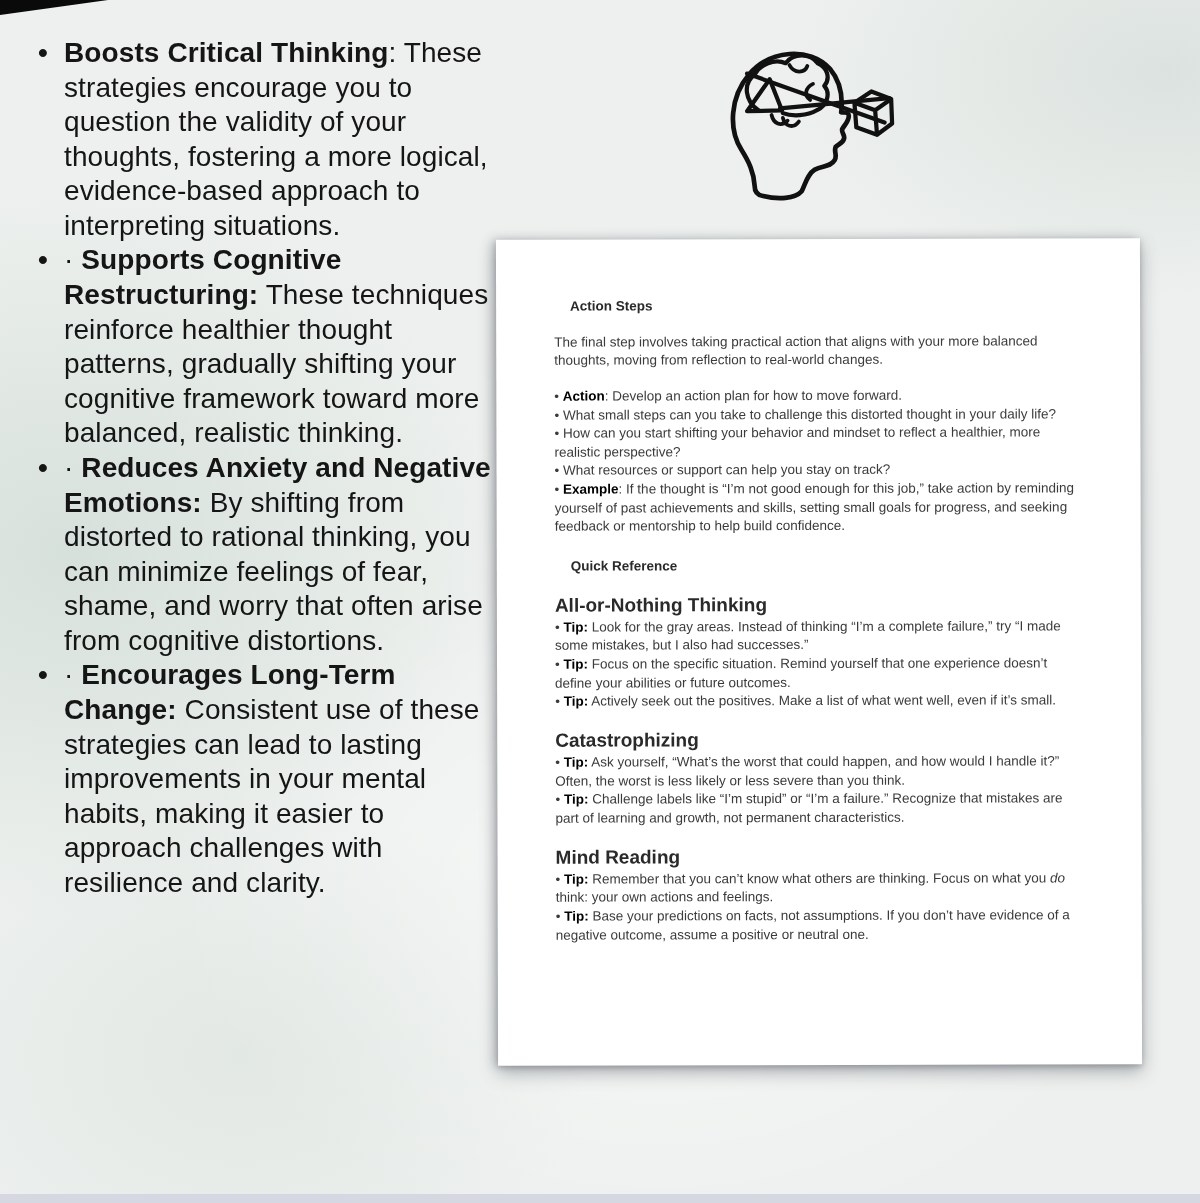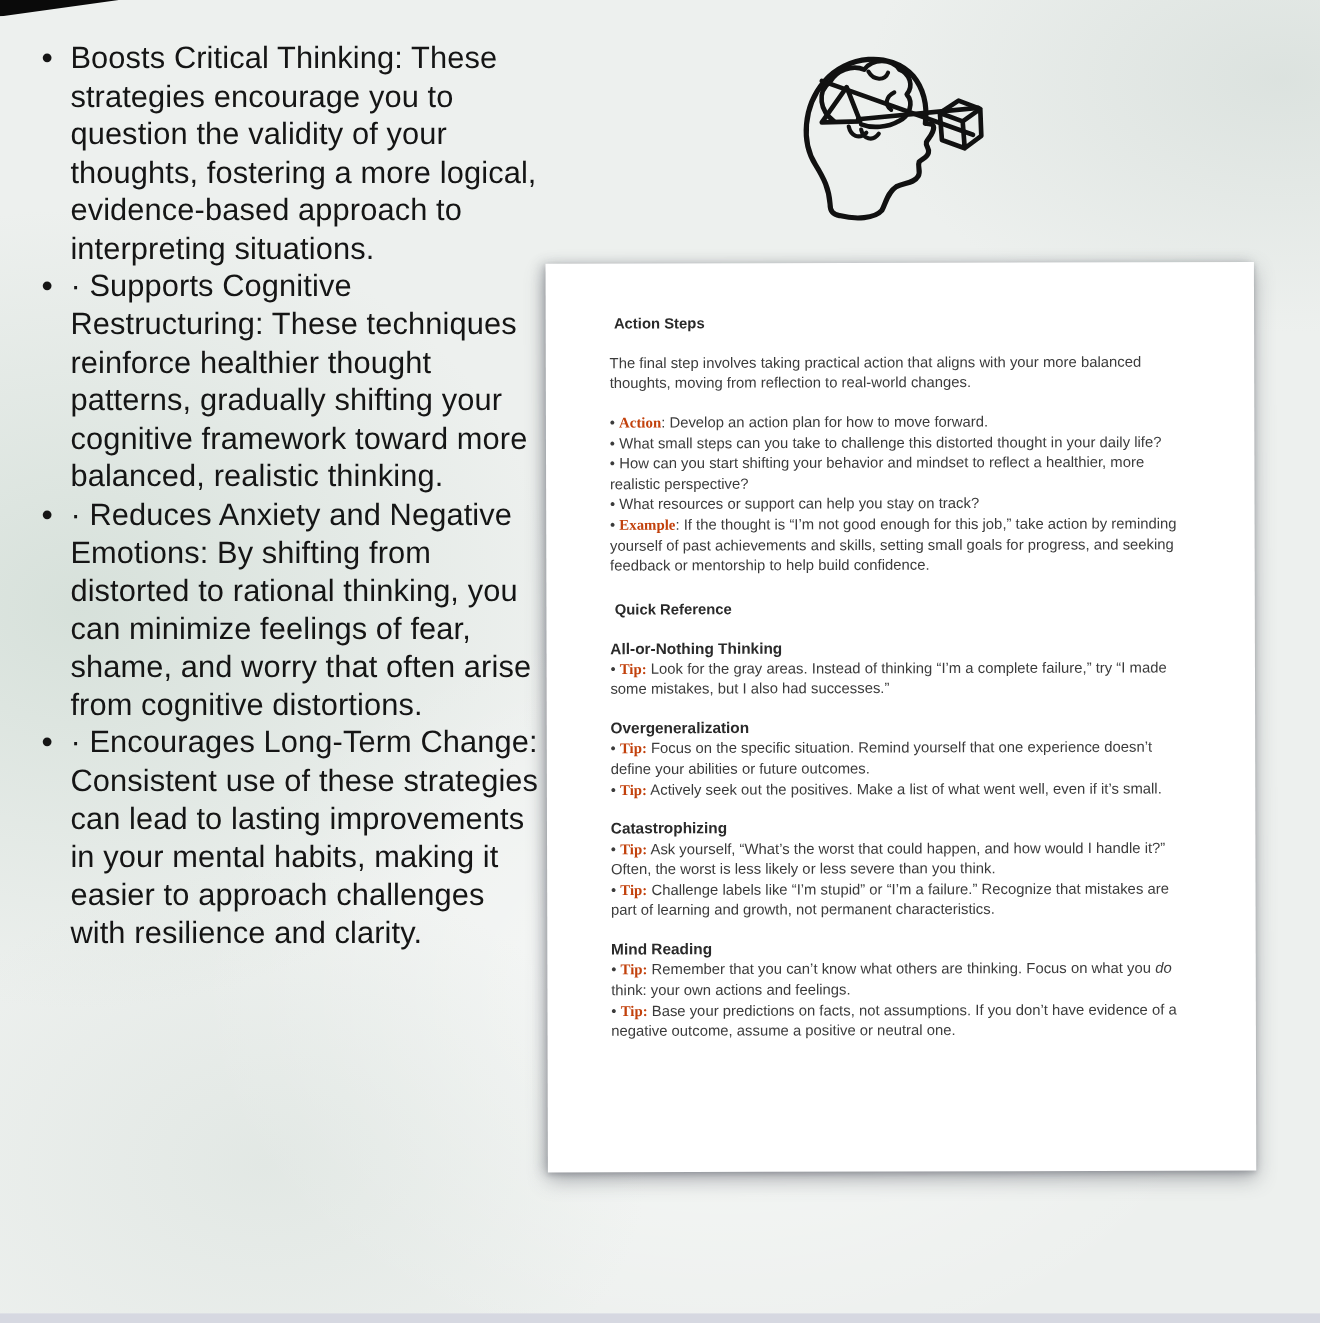--- a/index.html
+++ b/index.html
@@ -23,40 +23,40 @@
     position:absolute;left:0;bottom:0;width:100%;height:9px;background:#d6d8e1;
   }
   
   .benefits{
     position:absolute;left:38px;top:36px;width:456px;
     color:#151515;font-size:28px;line-height:1.235;letter-spacing:.1px;
   }
   .benefits ul{list-style:none;margin:0;padding:0;}
   .benefits li{position:relative;padding-left:26px;margin:0;}
   .benefits .bullet-dot{position:absolute;left:0;top:0;font-weight:700;}
-  .benefits b{font-weight:400;}
+  .benefits b{font-weight:700;}
   
   .logo{position:absolute;left:700px;top:24px;width:226px;height:182px;}
   
   .paper{
     position:absolute;left:497px;top:239px;width:644px;height:826px;
     background:#ffffff;box-sizing:border-box;
     padding:42px 64px 0 58px;
     transform:rotate(-0.15deg);
     box-shadow:0 7px 18px rgba(88,92,102,0.45), 0 2px 5px rgba(88,92,102,0.28), -4px 0 10px rgba(88,92,102,0.25);
     color:#3b3b3b;font-size:13.5px;line-height:1.38;
   }
-  .paper h3{font-size:13.5px;font-weight:700;color:#2a2a2a;margin:4px;}
+  .paper h3{font-size:13.5px;font-weight:700;color:#2a2a2a;margin:16px;}
   .paper .intro{margin:17px 0 0 0;}
   .paper .doc-bullets{margin-top:17px;}
   .paper .doc-bullets p{margin:0;}
   .paper .qr-title{margin-top:21px;}
-  .paper h4{font-size:14px;font-weight:700;color:#2a2a2a;margin:16px 0 0 0;}
+  .paper h4{font-size:19px;font-weight:700;color:#2a2a2a;margin:16px 0 0 0;}
   .paper .tip{margin:0;}
-  .paper b{font-weight:700;color:#c2410c;font-family:Liberation Serif, serif;}
+  .paper b{font-weight:700;color:#000000;}
   .paper i{font-style:italic;}
 </style>
 </head>
 <body>
 
 <div class="corner-wedge"></div>
 
 <div class="benefits">
   <ul>
     <li>
@@ -104,21 +104,20 @@
     <p><span>•</span> <b></b><span>How can you start shifting your behavior and mindset to reflect a healthier, more realistic perspective?</span></p>
     <p><span>•</span> <b></b><span>What resources or support can help you stay on track?</span></p>
     <p><span>•</span> <b>Example</b><span>: If the thought is “I’m not good enough for this job,” take action by reminding yourself of past achievements and skills, setting small goals for progress, and seeking feedback or mentorship to help build confidence.</span></p>
   </div>
 
   <h3 class="qr-title">Quick Reference</h3>
 
   <h4>All-or-Nothing Thinking</h4>
   <p class="tip"><span>•</span> <b>Tip:</b><span> Look for the gray areas. Instead of thinking “I’m a complete failure,” try “I made some mistakes, but I also had successes.”</span><i></i><span></span></p>
 
-  <h4>Overgeneralization</h4>
   <p class="tip"><span>•</span> <b>Tip:</b><span> Focus on the specific situation. Remind yourself that one experience doesn’t define your abilities or future outcomes.</span><i></i><span></span></p>
 
   <p class="tip"><span>•</span> <b>Tip:</b><span> Actively seek out the positives. Make a list of what went well, even if it’s small.</span><i></i><span></span></p>
 
   <h4>Catastrophizing</h4>
   <p class="tip"><span>•</span> <b>Tip:</b><span> Ask yourself, “What’s the worst that could happen, and how would I handle it?” Often, the worst is less likely or less severe than you think.</span><i></i><span></span></p>
 
   <p class="tip"><span>•</span> <b>Tip:</b><span> Challenge labels like “I’m stupid” or “I’m a failure.” Recognize that mistakes are part of learning and growth, not permanent characteristics.</span><i></i><span></span></p>
 
   <h4>Mind Reading</h4>

